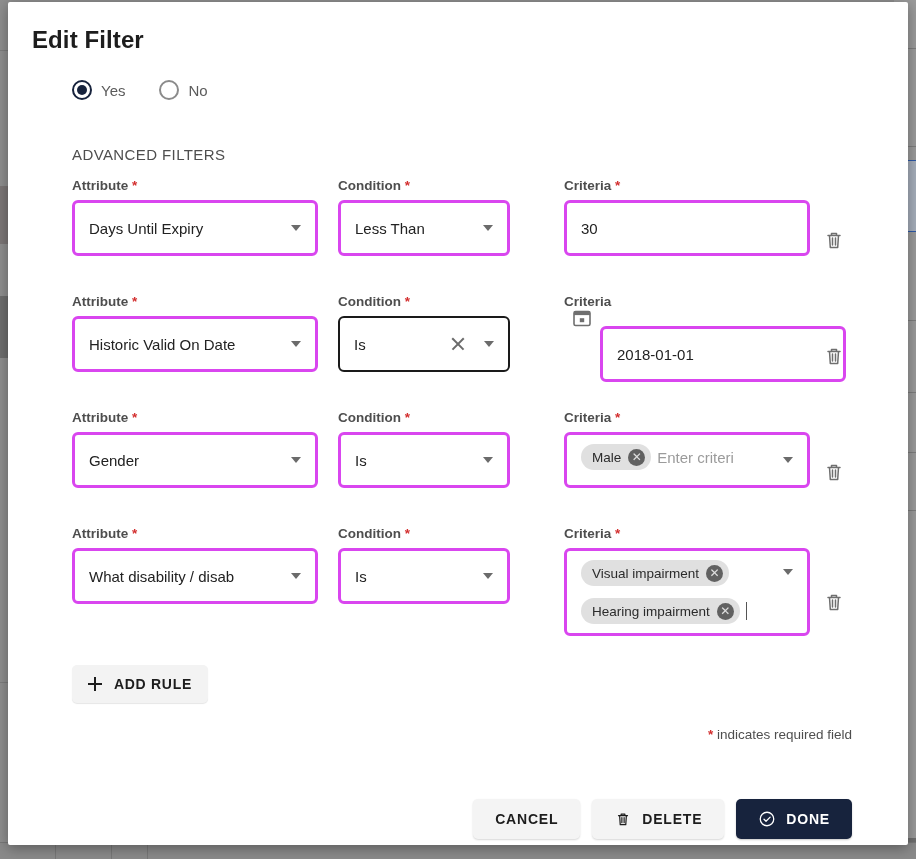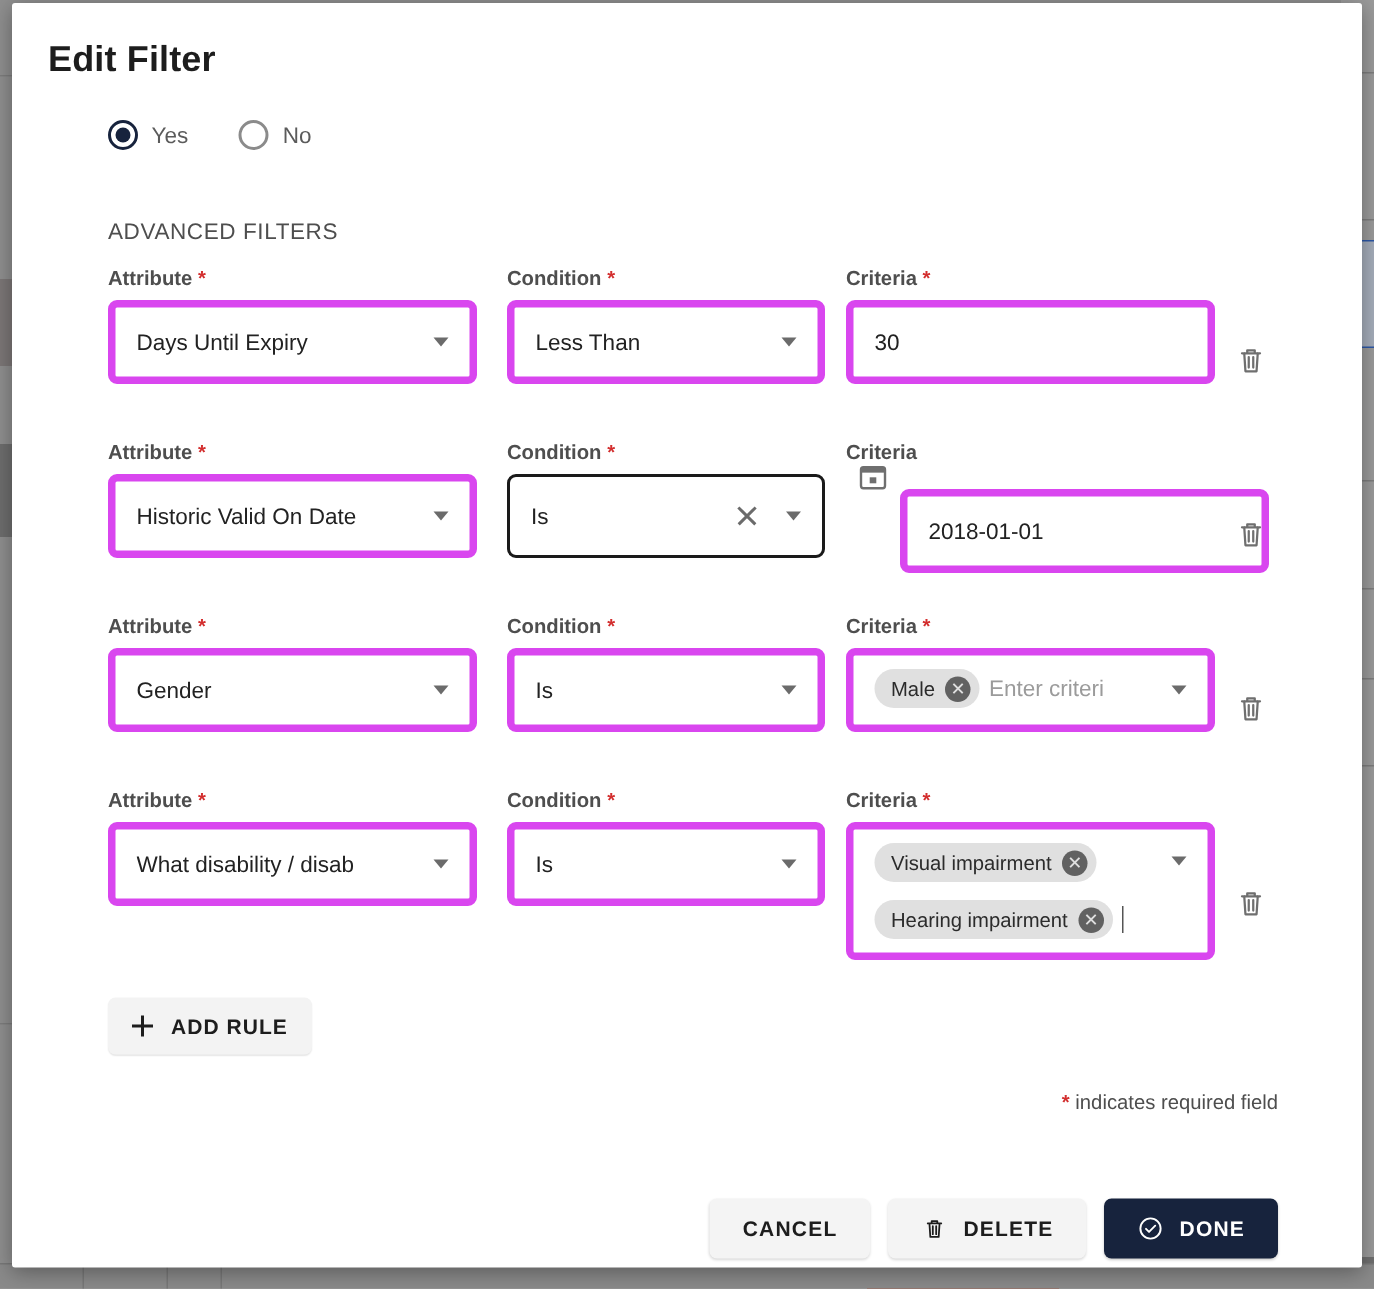--- a/index.html
+++ b/index.html
@@ -112,33 +112,33 @@
     font-size: 15px; color: #4e4e4e; letter-spacing: .4px;
   }
 
   
   .rules { position: absolute; left: 0; top: 176px; width: 900px; }
   .rule-row { position: relative; height: 116px; }
   .rule-row.tall { height: 116px; }
 
   .field-block { position: absolute; }
   .col-attr { left: 64px; width: 246px; }
-  .col-cond { left: 330px; width: 212px; }
+  .col-cond { left: 330px; width: 172px; }
   .col-crit { left: 556px; width: 246px; }
 
   .field-label {
     font-size: 13.5px; font-weight: bold; color: #4e4e4e;
     margin-bottom: 7px; display: block; white-space: nowrap;
   }
   .req { color: #d32f2f; font-weight: bold; }
 
   .control {
     position: relative;
     height: 56px;
-    border: 5px solid #d946ef;
+    border: 3px solid #d946ef;
     border-radius: 6px;
     background: #fff;
     display: flex; align-items: center;
     padding: 0 14px;
     font-size: 15px;
     color: #222;
     cursor: pointer;
   }
   .control.focused { border: 2px solid #1a1a1a; }
   .control .val { flex: 1; overflow: hidden; white-space: nowrap; }

